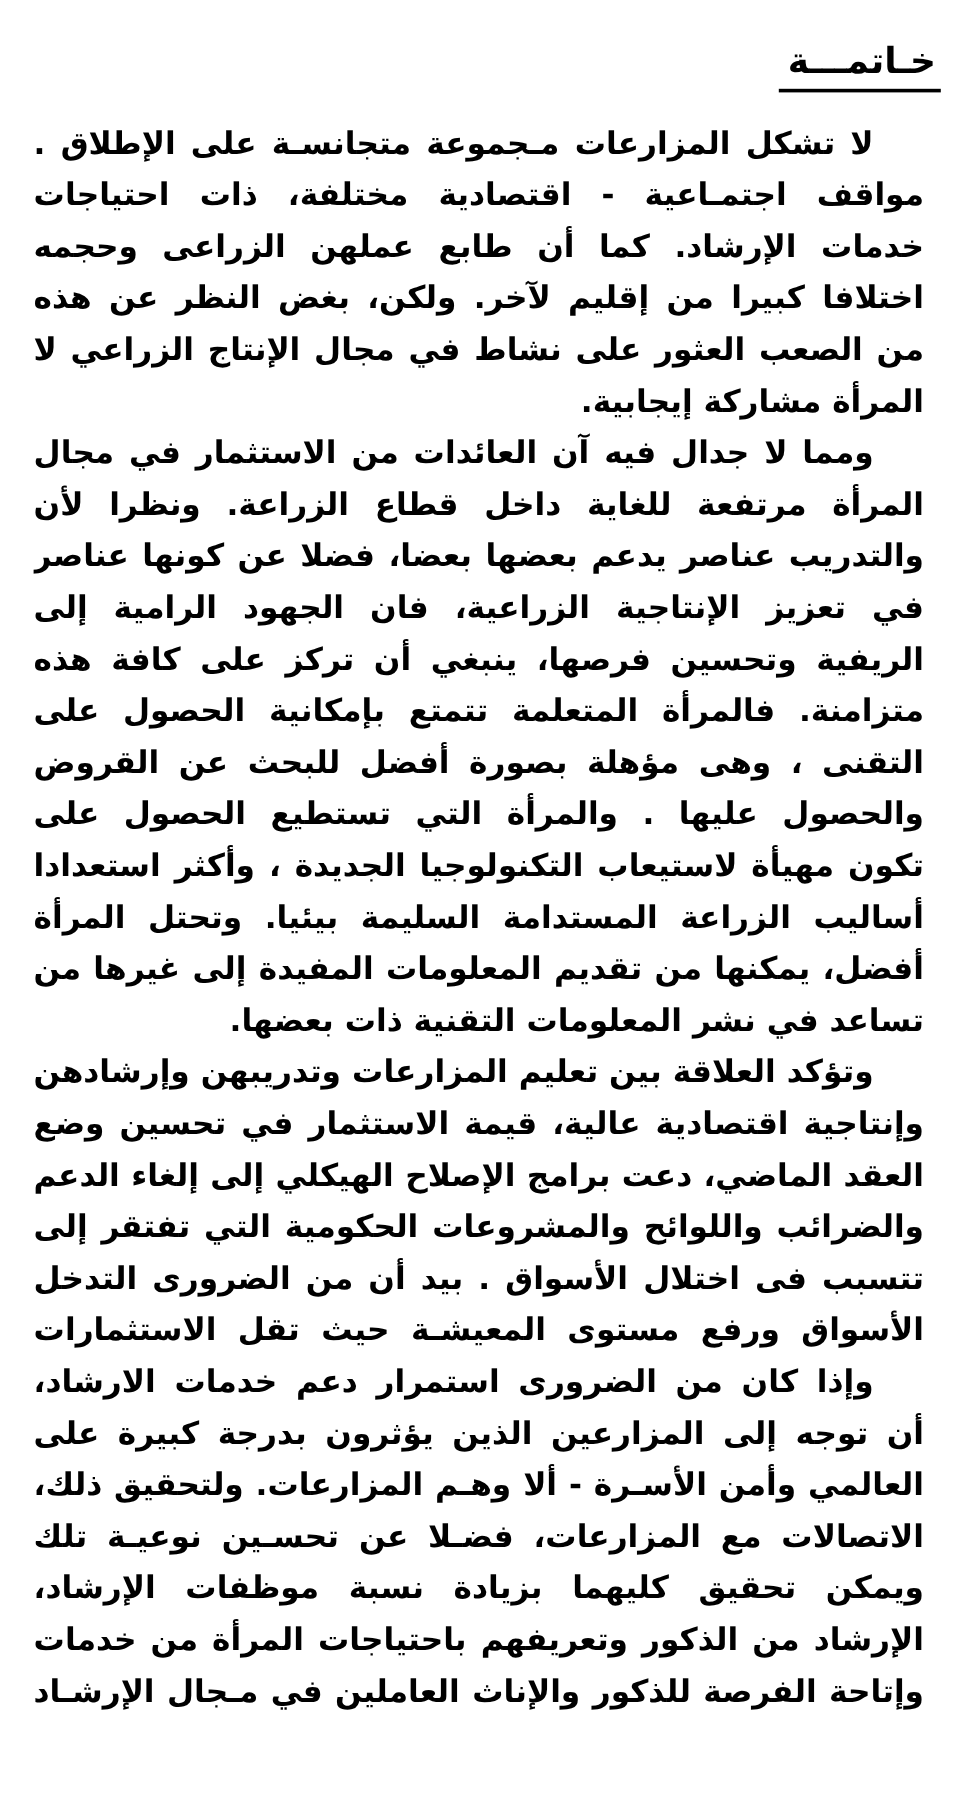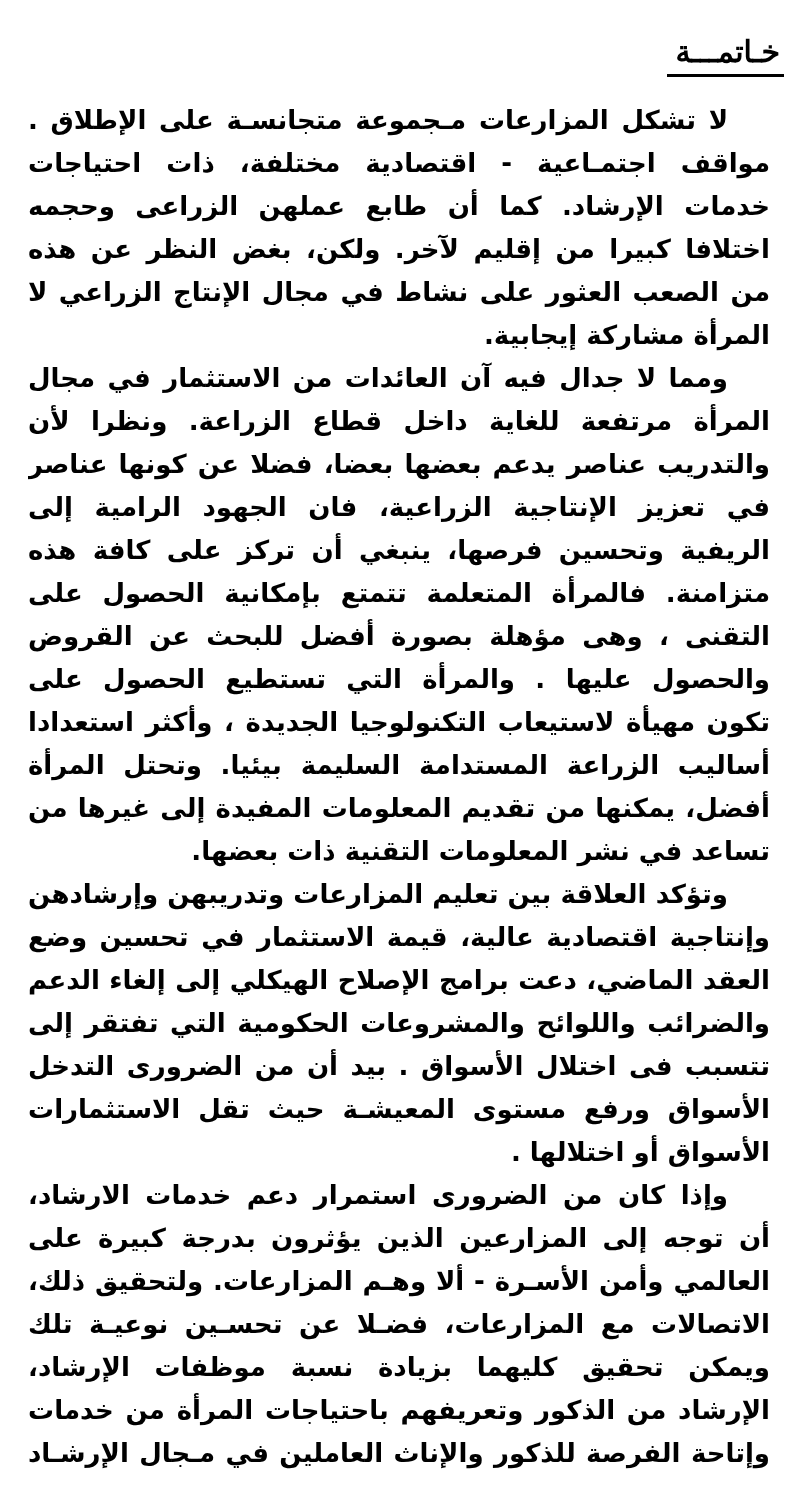--- a/index.html
+++ b/index.html
@@ -13,21 +13,20 @@
     height: 1512px;
     background: #ffffff;
     overflow: hidden;
     direction: rtl;
     font-family: "DejaVu Sans", sans-serif;
     color: #000000;
   }
   .title-wrap {
     margin: 34px 16px 0 0;
     text-align: right;
-    font-family: Liberation Serif, serif;
   }
   .doc-title {
     display: inline-block;
     margin: 0;
     font-size: 30px;
     font-weight: 700;
     letter-spacing: 0;
     color: #000000;
     padding: 0 4px 5px 8px;
     border-bottom: 3px solid #000000;
@@ -87,21 +86,20 @@
         <div class="line">أفضل، يمكنها من تقديم المعلومات المفيدة إلى غيرها من النساء، ومن ثم</div>
         <div class="line last">تساعد في نشر المعلومات التقنية ذات بعضها.</div>
       </div>
       <div class="para">
         <div class="line first">وتؤكد العلاقة بين تعليم المزارعات وتدريبهن وإرشادهن وتحقيق إنتاج</div>
         <div class="line">وإنتاجية اقتصادية عالية، قيمة الاستثمار في تحسين وضع المرأة. وخلال</div>
         <div class="line">العقد الماضي، دعت برامج الإصلاح الهيكلي إلى إلغاء الدعم الحكومي</div>
         <div class="line">والضرائب واللوائح والمشروعات الحكومية التي تفتقر إلى الكفاءة، والتي</div>
         <div class="line">تتسبب فى اختلال الأسواق . بيد أن من الضرورى التدخل لتحسين أداء</div>
         <div class="line">الأسواق ورفع مستوى المعيشـة حيث تقل الاستثمارات بسبب فشل</div>
-        <div class="line last">الأسواق أو اختلالها .</div>
       </div>
       <div class="para">
         <div class="line first">وإذا كان من الضرورى استمرار دعم خدمات الارشاد، فانه يتعين</div>
         <div class="line">أن توجه إلى المزارعين الذين يؤثرون بدرجة كبيرة على الأمن الغذائي</div>
         <div class="line">العالمي وأمن الأسـرة - ألا وهـم المزارعات. ولتحقيق ذلك، يلزم زيادة</div>
         <div class="line">الاتصالات مع المزارعات، فضـلا عن تحسـين نوعيـة تلك الاتصالات.</div>
         <div class="line">ويمكن تحقيق كليهما بزيادة نسبة موظفات الإرشاد، وتدريب موظفي</div>
         <div class="line">الإرشاد من الذكور وتعريفهم باحتياجات المرأة من خدمات الإرشاد،</div>
         <div class="line">وإتاحة الفرصة للذكور والإناث العاملين في مـجال الإرشـاد لتوفيـر</div>
       </div>

